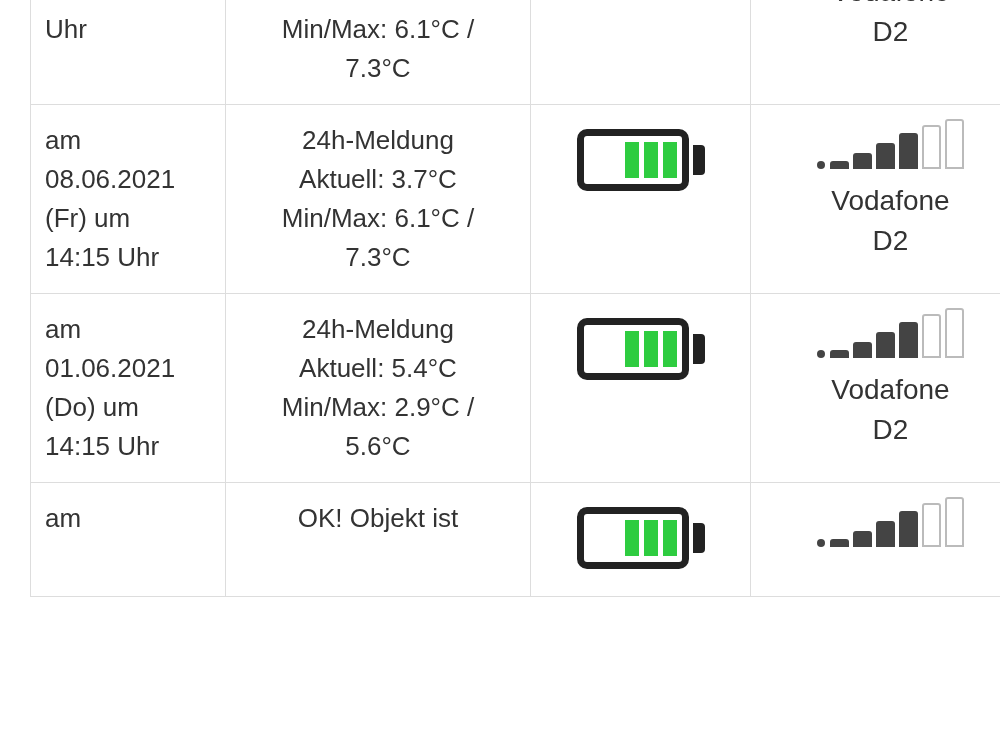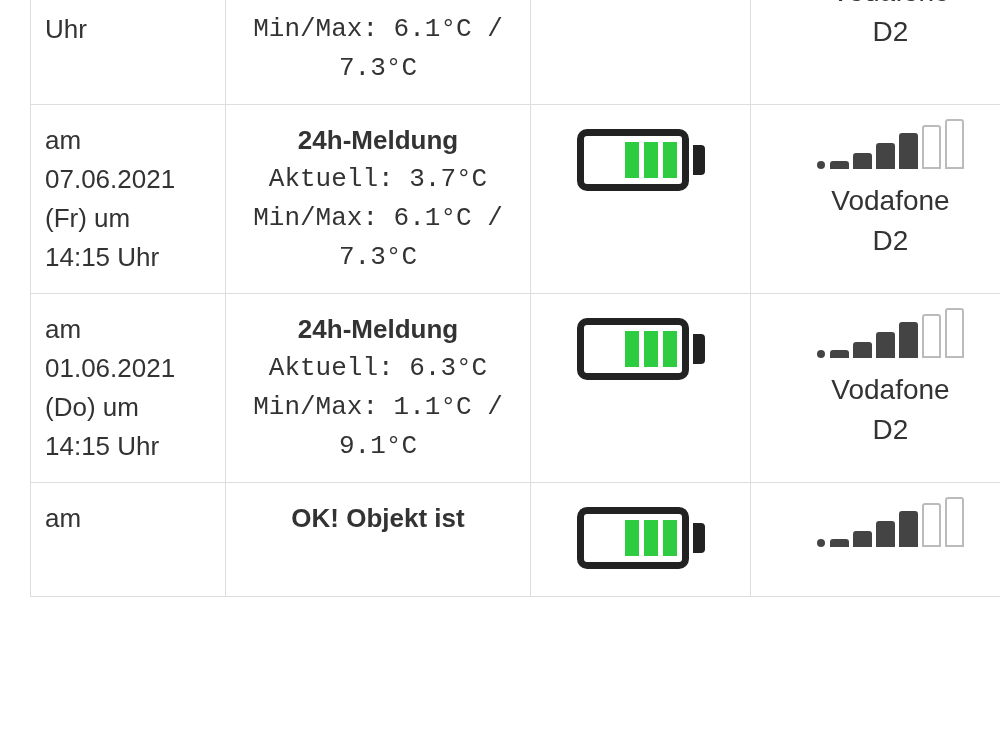--- a/index.html
+++ b/index.html
@@ -41,22 +41,22 @@
       text-align: center;
       vertical-align: top;
       padding-top: 24px;
     }
     td.col-sig {
       width: 280px;
       text-align: center;
       vertical-align: top;
       padding-top: 14px;
     }
-    .msg-title { font-weight: bold; display: block; }
-    .msg-line { display: block; font-family: Liberation Mono, monospace; }
+    .msg-title { font-weight: normal; display: block; }
+    .msg-line { display: block; }
 
     
     .battery {
       display: inline-block;
       position: relative;
       width: 128px;
       height: 62px;
     }
     .battery-body {
       position: absolute;
@@ -148,21 +148,21 @@
   <td class="col-batt"></td>
   <td class="col-sig">
     <span class="carrier">Vodafone</span>
     <span class="carrier">D2</span>
   </td>
 </tr>
 
 <tr>
   <td class="col-date">
     <span>am</span><br>
-    <span>07.06.2021</span><br>
+    <span>08.06.2021</span><br>
     <span>(Fr) um</span><br>
     <span>14:15 Uhr</span>
   </td>
   <td class="col-msg">
     <span class="msg-title">24h-Meldung</span>
     <span class="msg-line">Aktuell: 3.7°C</span>
     <span class="msg-line">Min/Max: 6.1°C /</span>
     <span class="msg-line">7.3°C</span>
   </td>
   <td class="col-batt">
@@ -193,23 +193,23 @@
 
 <tr>
   <td class="col-date">
     <span>am</span><br>
     <span>01.06.2021</span><br>
     <span>(Do) um</span><br>
     <span>14:15 Uhr</span>
   </td>
   <td class="col-msg">
     <span class="msg-title">24h-Meldung</span>
-    <span class="msg-line">Aktuell: 6.3°C</span>
-    <span class="msg-line">Min/Max: 1.1°C /</span>
-    <span class="msg-line">9.1°C</span>
+    <span class="msg-line">Aktuell: 5.4°C</span>
+    <span class="msg-line">Min/Max: 2.9°C /</span>
+    <span class="msg-line">5.6°C</span>
   </td>
   <td class="col-batt">
     <span class="battery">
       <span class="battery-body"></span>
       <span class="battery-tip"></span>
       <span class="battery-cells">
         <span class="cell"></span>
                 <span class="cell"></span>
                 <span class="cell"></span>
       </span>

